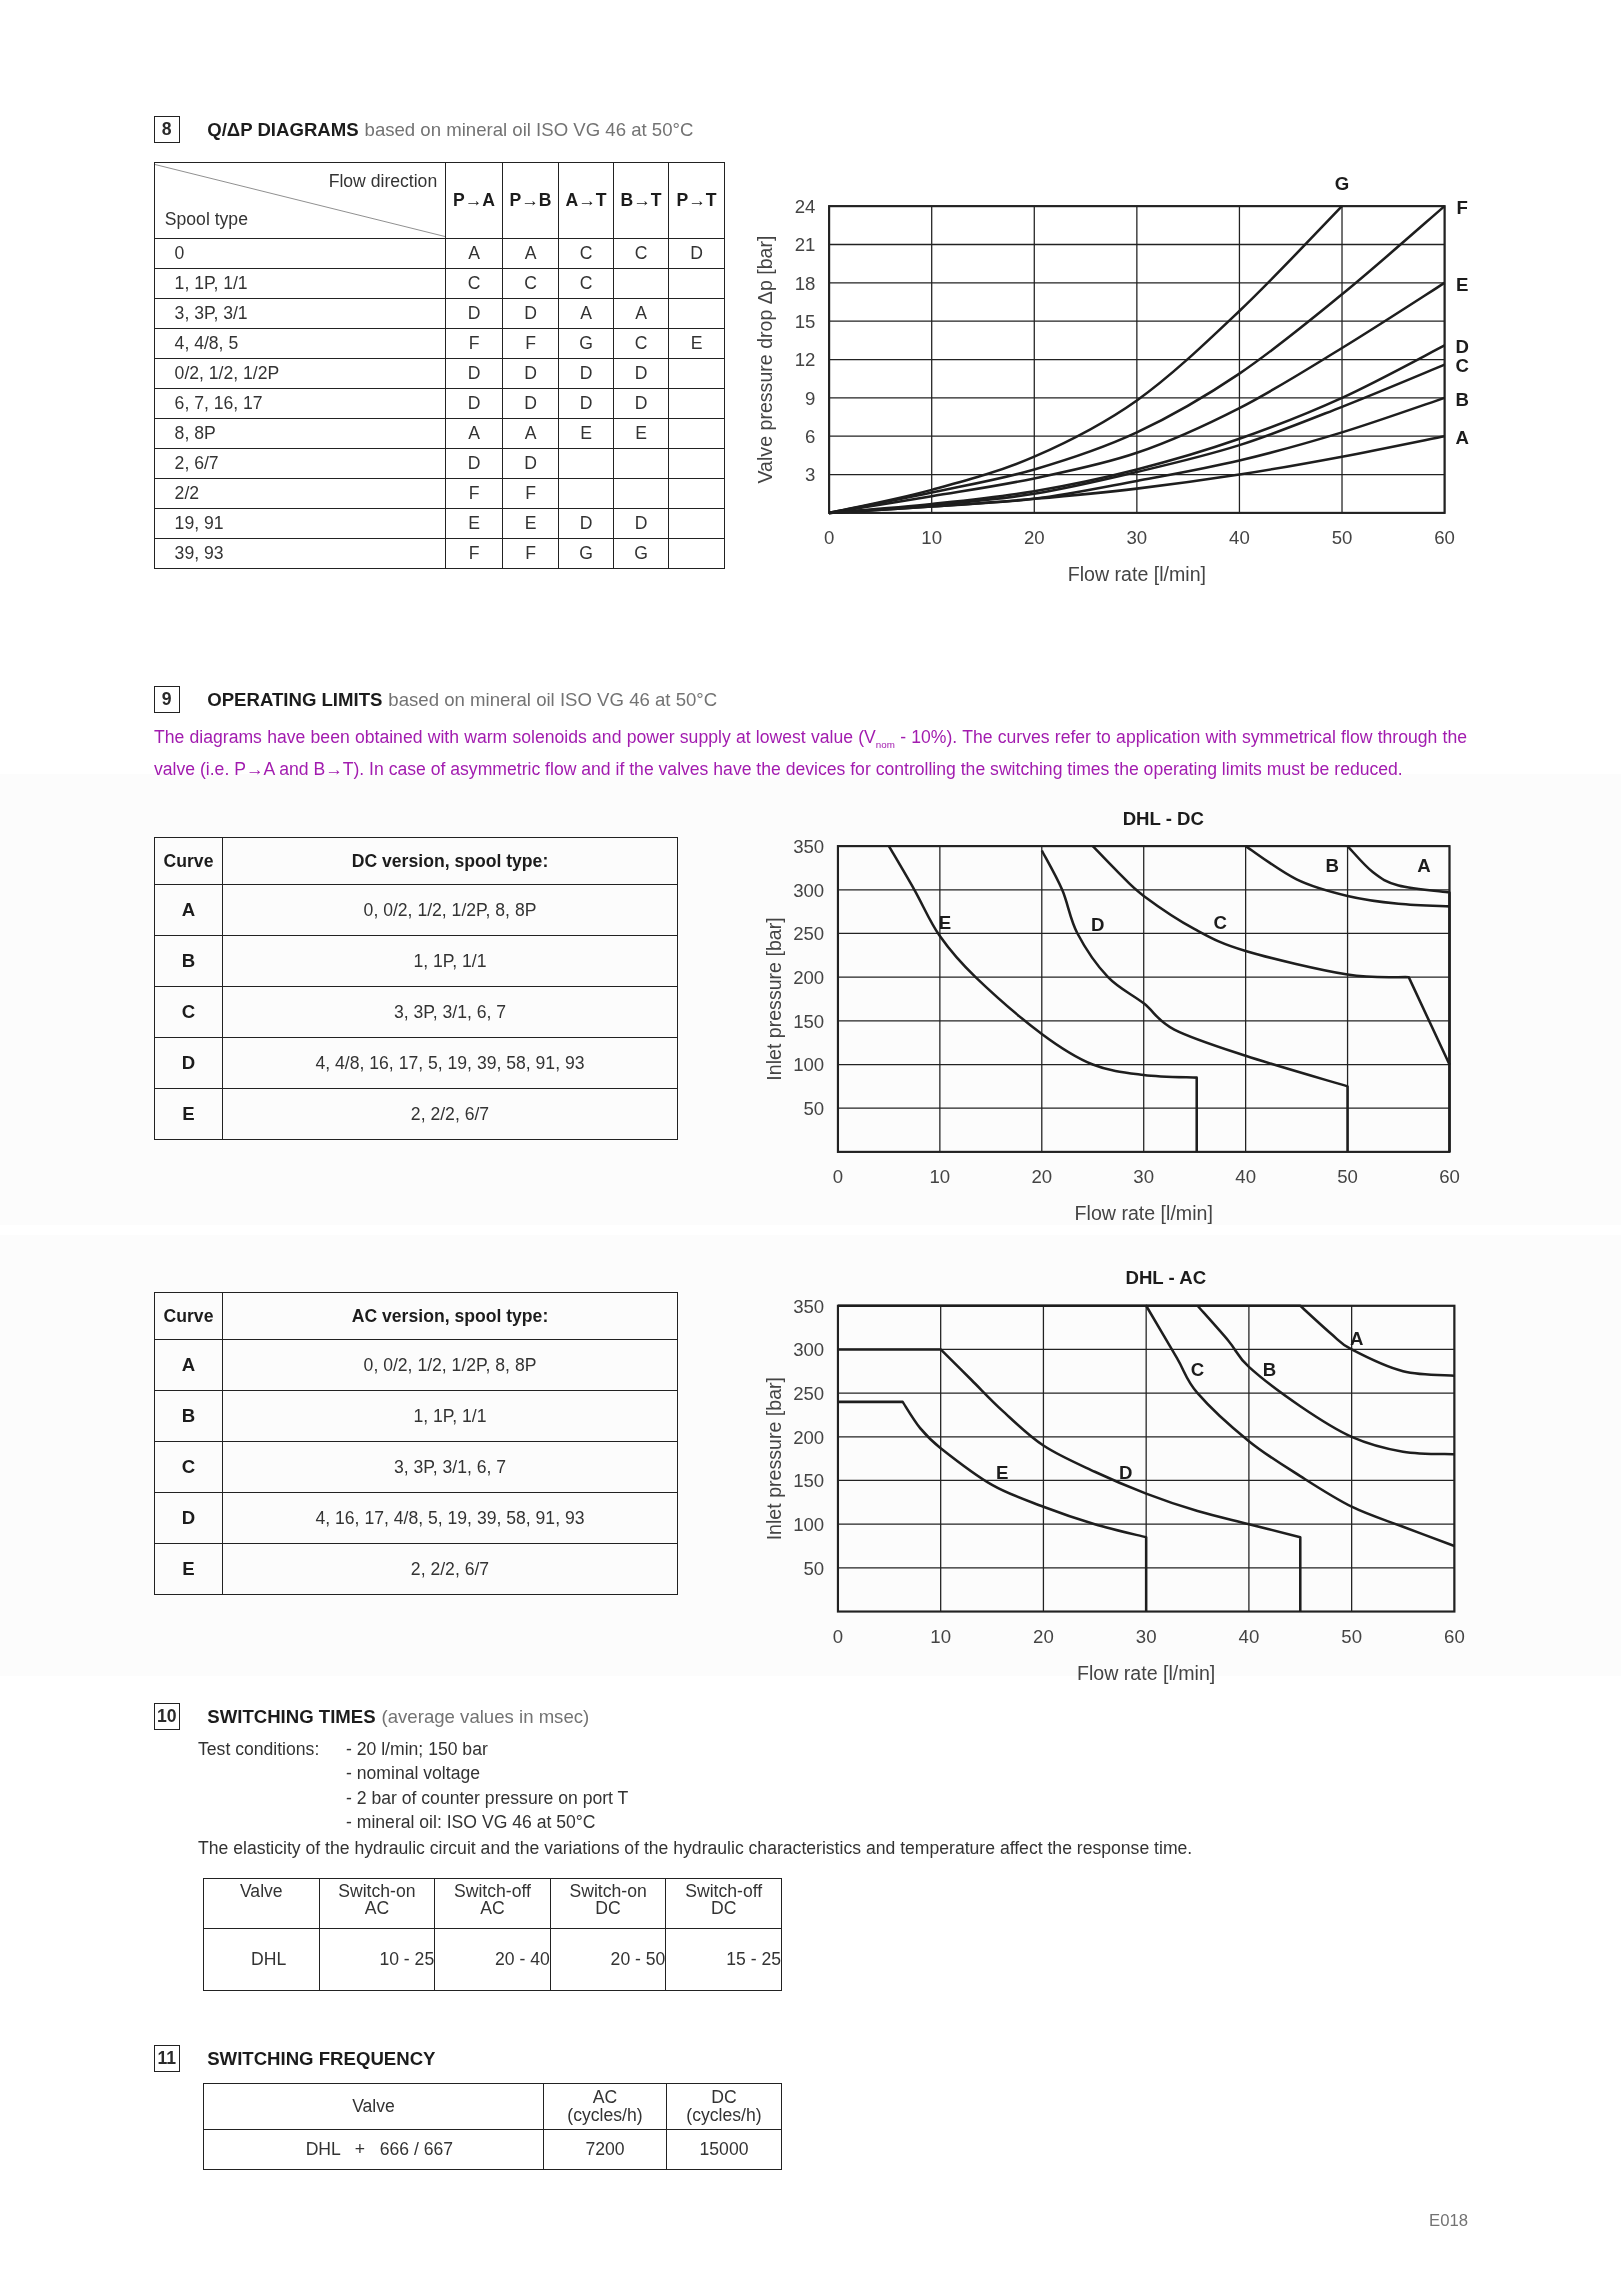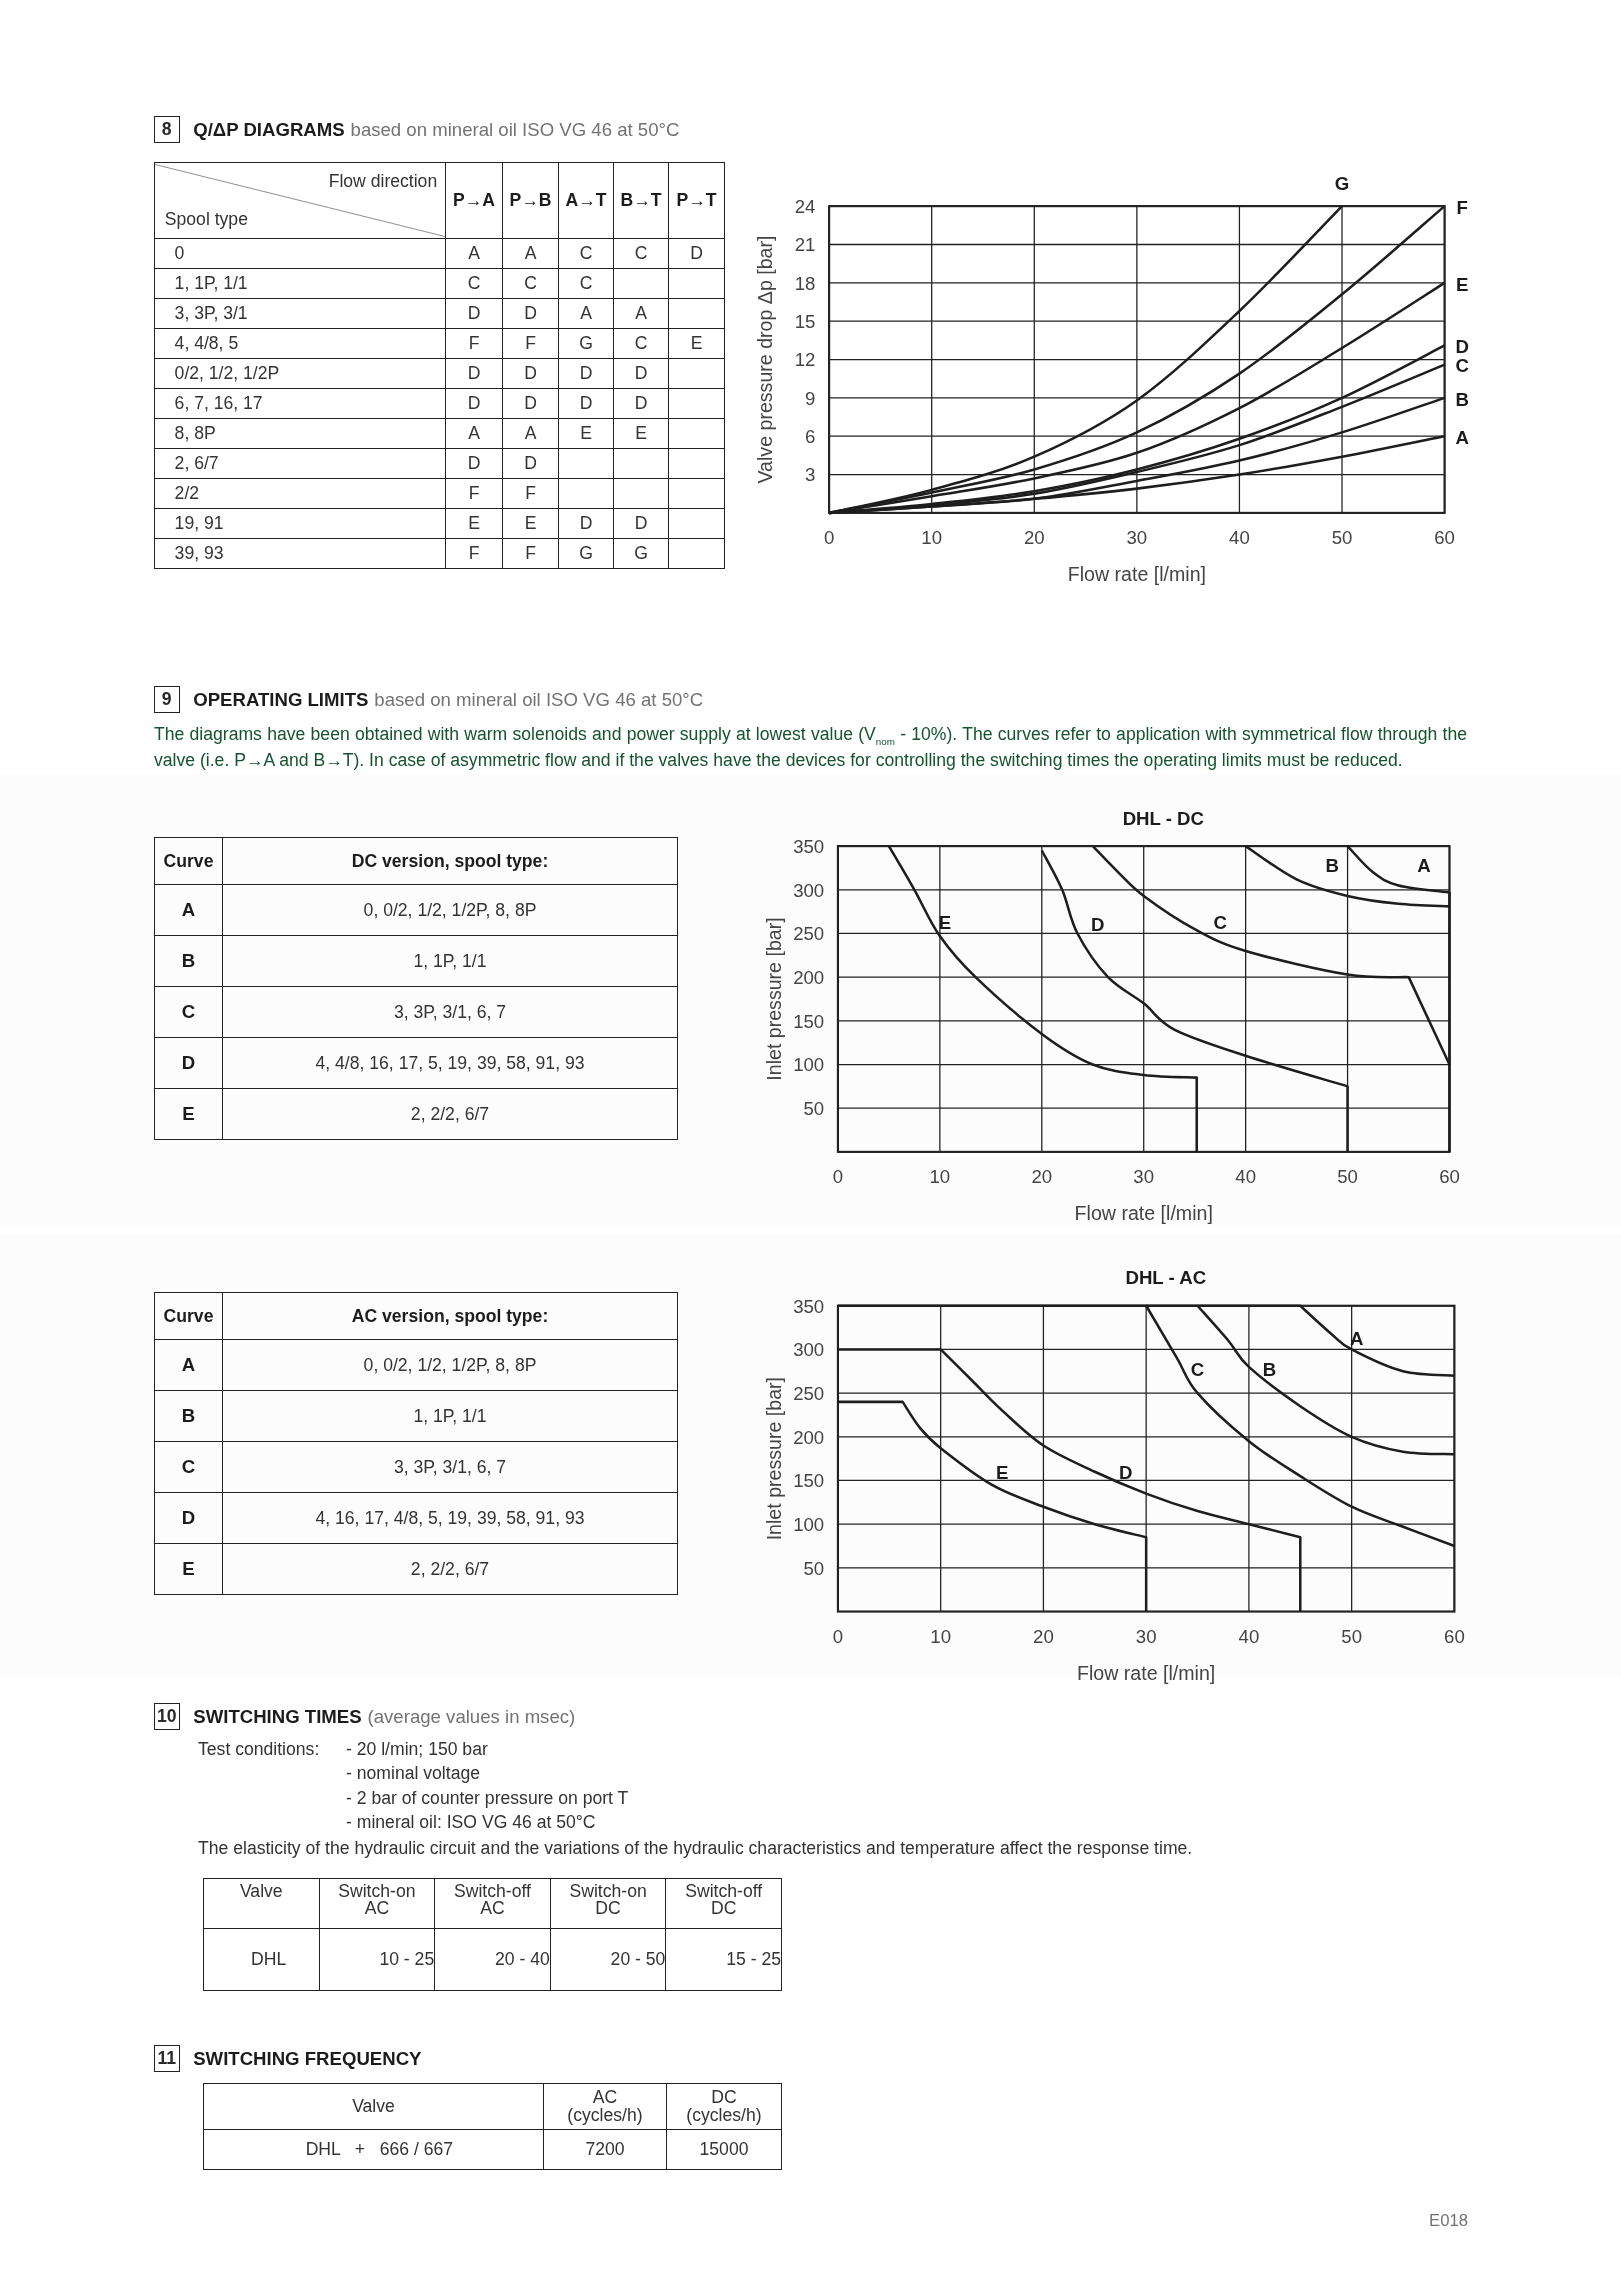--- a/index.html
+++ b/index.html
@@ -8,37 +8,37 @@
     background: #ffffff; color: #2a2a2a;
     font-family: "Liberation Sans", sans-serif;
   }
   .band { position: absolute; left: 0; width: 1621px; background: #fcfcfc; }
   .sec-head { position: absolute; display: flex; align-items: center; font-size: 18.6px; white-space: nowrap; }
   .sec-num {
     display: inline-flex; align-items: center; justify-content: center;
     height: 27.4px; min-width: 25.5px; padding: 0 2px; border: 1.5px solid #222;
     font-weight: bold; font-size: 17.6px; margin-right: 13.7px; box-sizing: border-box;
   }
-  .sec-title { font-weight: bold; margin-right: 5.9px; color: #1c1c1c; }
+  .sec-title { font-weight: bold; margin-right: 5.9px; color: #1c1c1c; margin-left: 14px; }
   .sec-sub { color: #737373; }
   table { border-collapse: collapse; position: absolute; table-layout: fixed; }
   td, th { border: 1.5px solid #222; padding: 0; font-weight: normal; color: #333; }
   .t8 { left: 154px; top: 162px; width: 569px; font-size: 17.6px; }
   .t8 th.corner { position: relative; height: 75px; text-align: left; }
   .t8 .corner svg { position: absolute; left: 0; top: 0; width: 100%; height: 100%; }
   .t8 .corner .fd { position: absolute; right: 7.8px; top: 7.8px; }
   .t8 .corner .st { position: absolute; left: 9.8px; bottom: 7.8px; }
   .t8 th.dir { font-weight: bold; color: #1c1c1c; font-size: 17.6px; }
   .t8 td { height: 29px; text-align: center; }
   .t8 td.sp { text-align: left; padding-left: 19.6px; }
   .tc { left: 154px; width: 524px; font-size: 17.6px; }
   .tc th { height: 46px; font-weight: bold; color: #1c1c1c; }
   .tc td { height: 50px; text-align: center; }
   .tc td.cv { font-weight: bold; color: #1c1c1c; font-size: 18.6px; }
-  .para { position: absolute; left: 154px; width: 1313px; font-size: 17.6px; line-height: 19px; color: #14532d; text-align: justify; }
+  .para { position: absolute; left: 154px; width: 1313px; font-size: 17.6px; line-height: 25px; color: #a21caf; text-align: justify; }
   .ts { left: 203px; top: 1878px; width: 579px; font-size: 17.6px; }
   .ts th { height: 45px; line-height: 17.6px; vertical-align: top; padding-top: 3.9px; }
   .ts td { height: 61px; text-align: right; }
   .ts td.vl { text-align: center; padding-left: 14.7px; }
   .tf { left: 203px; top: 2083px; width: 579px; font-size: 17.6px; }
   .tf th { height: 45px; line-height: 17.6px; }
   .tf td { height: 39px; text-align: center; }
   .tf td.vl { text-align: center; padding-left: 11.8px; }
   .cond { position: absolute; font-size: 17.6px; line-height: 24.5px; color: #333; white-space: nowrap; }
   svg.chart { position: absolute; overflow: visible; }

